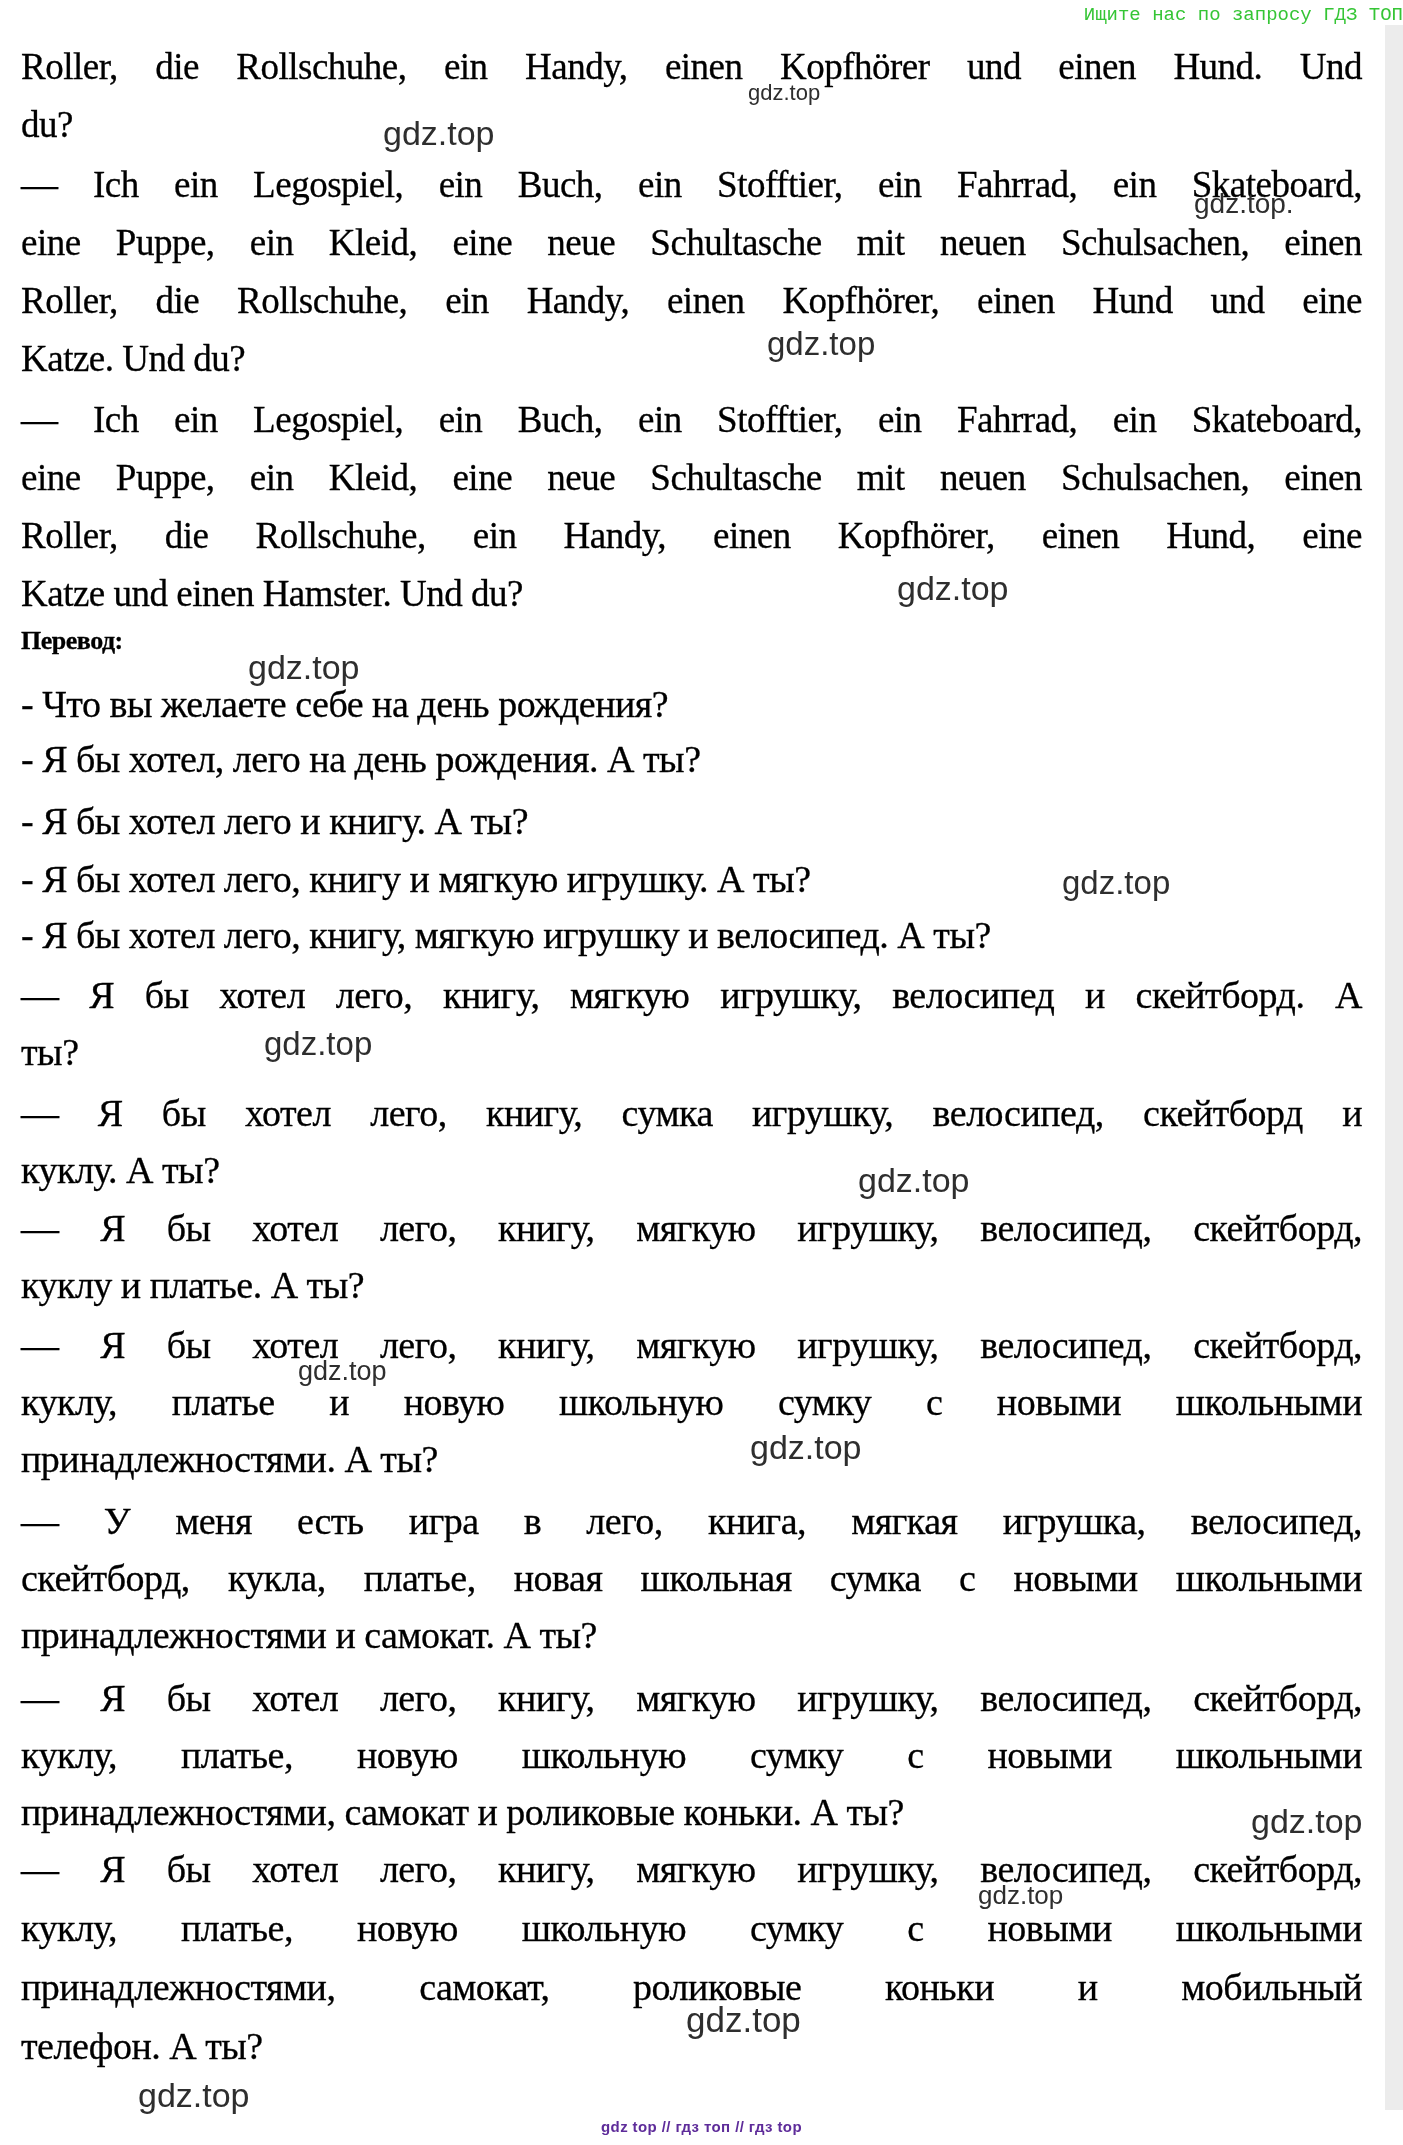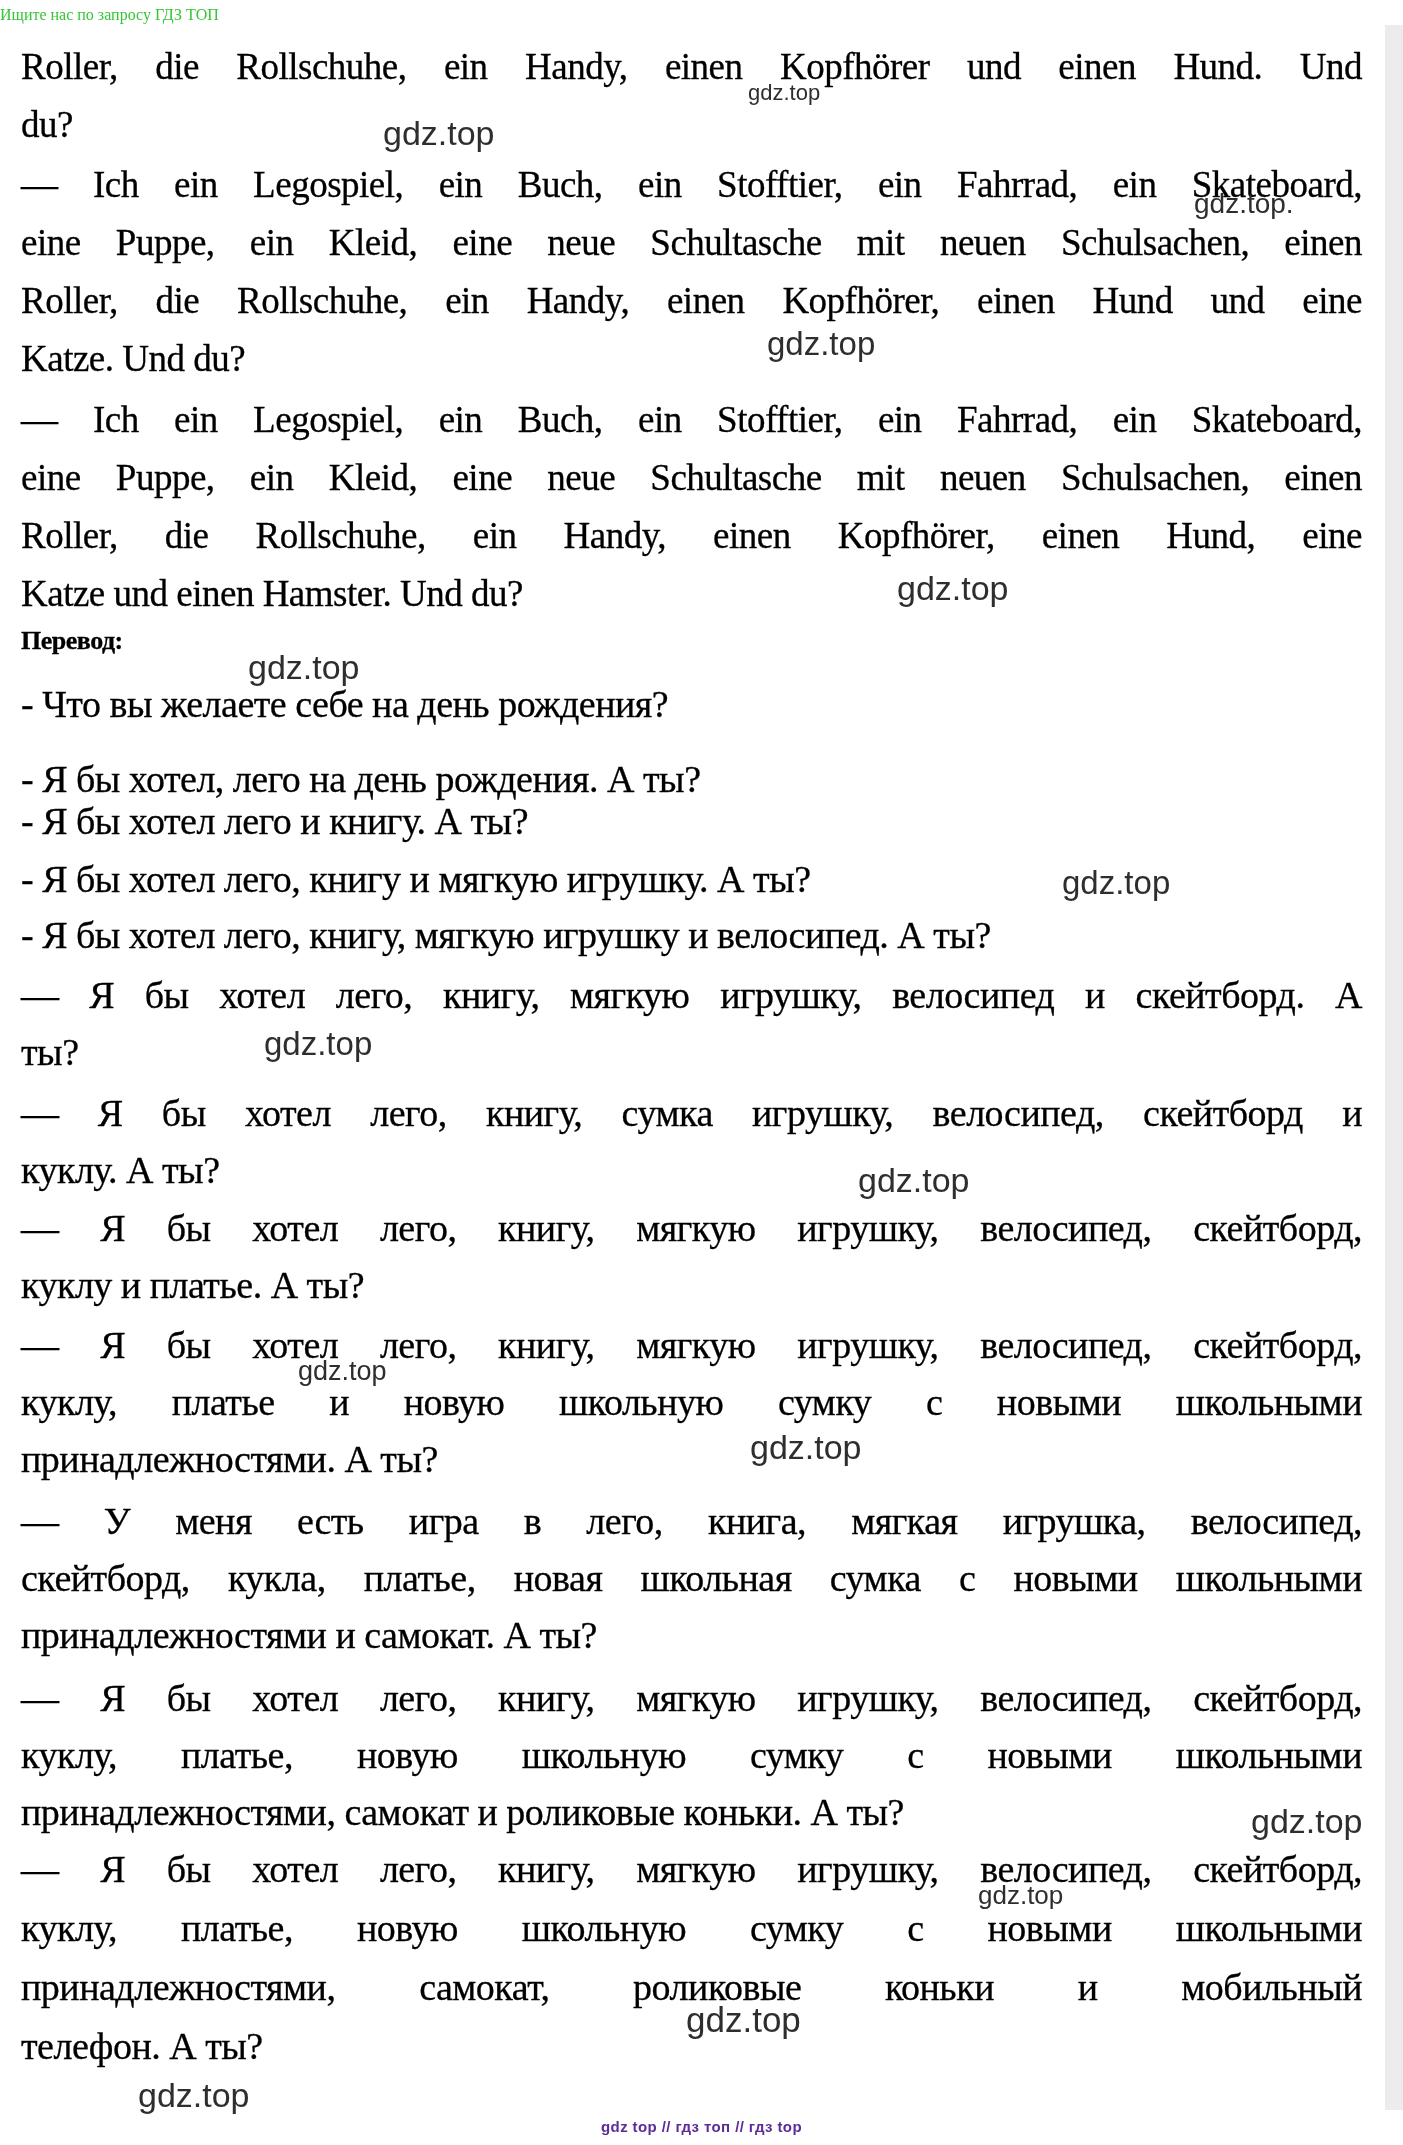--- a/index.html
+++ b/index.html
@@ -7,23 +7,23 @@
     position:relative;
     width:1403px;height:2145px;
     background:#ffffff;
     overflow:hidden;
     font-family:"Liberation Serif", serif;
     color:#000;
   }
   
   .promo{
     position:absolute;top:4px;left:0;width:100%;
-    text-align:left;
-    font-family:Liberation Serif, serif;
-    font-size:16px;line-height:22px;
+    text-align:right;
+    font-family:Liberation Mono, monospace;
+    font-size:19px;line-height:22px;
     color:#35c535;
   }
   
   .para{
     position:absolute;left:21px;width:1341px;
     font-size:37px;line-height:58px;
     letter-spacing:-0.5px;
     -webkit-text-stroke:0.3px #000;
   }
   .para.ru{font-size:38px;line-height:57px;}
@@ -80,21 +80,21 @@
     <div class="ln j">eine Puppe, ein Kleid, eine neue Schultasche mit neuen Schulsachen, einen</div>
     <div class="ln j">Roller, die Rollschuhe, ein Handy, einen Kopfhörer, einen Hund, eine</div>
     <div class="ln">Katze und einen Hamster. Und du?</div>
   </div>
 
   <div class="heading" style="top:612px">Перевод:</div>
 
   <div class="para ru" style="top:676px">
     <div class="ln">- Что вы желаете себе на день рождения?</div>
   </div>
-  <div class="para ru" style="top:751px">
+  <div class="para ru" style="top:731px">
     <div class="ln">- Я бы хотел, лего на день рождения. А ты?</div>
   </div>
   <div class="para ru" style="top:793px">
     <div class="ln">- Я бы хотел лего и книгу. А ты?</div>
   </div>
   <div class="para ru" style="top:851px">
     <div class="ln">- Я бы хотел лего, книгу и мягкую игрушку. А ты?</div>
   </div>
   <div class="para ru" style="top:907px">
     <div class="ln">- Я бы хотел лего, книгу, мягкую игрушку и велосипед. А ты?</div>

